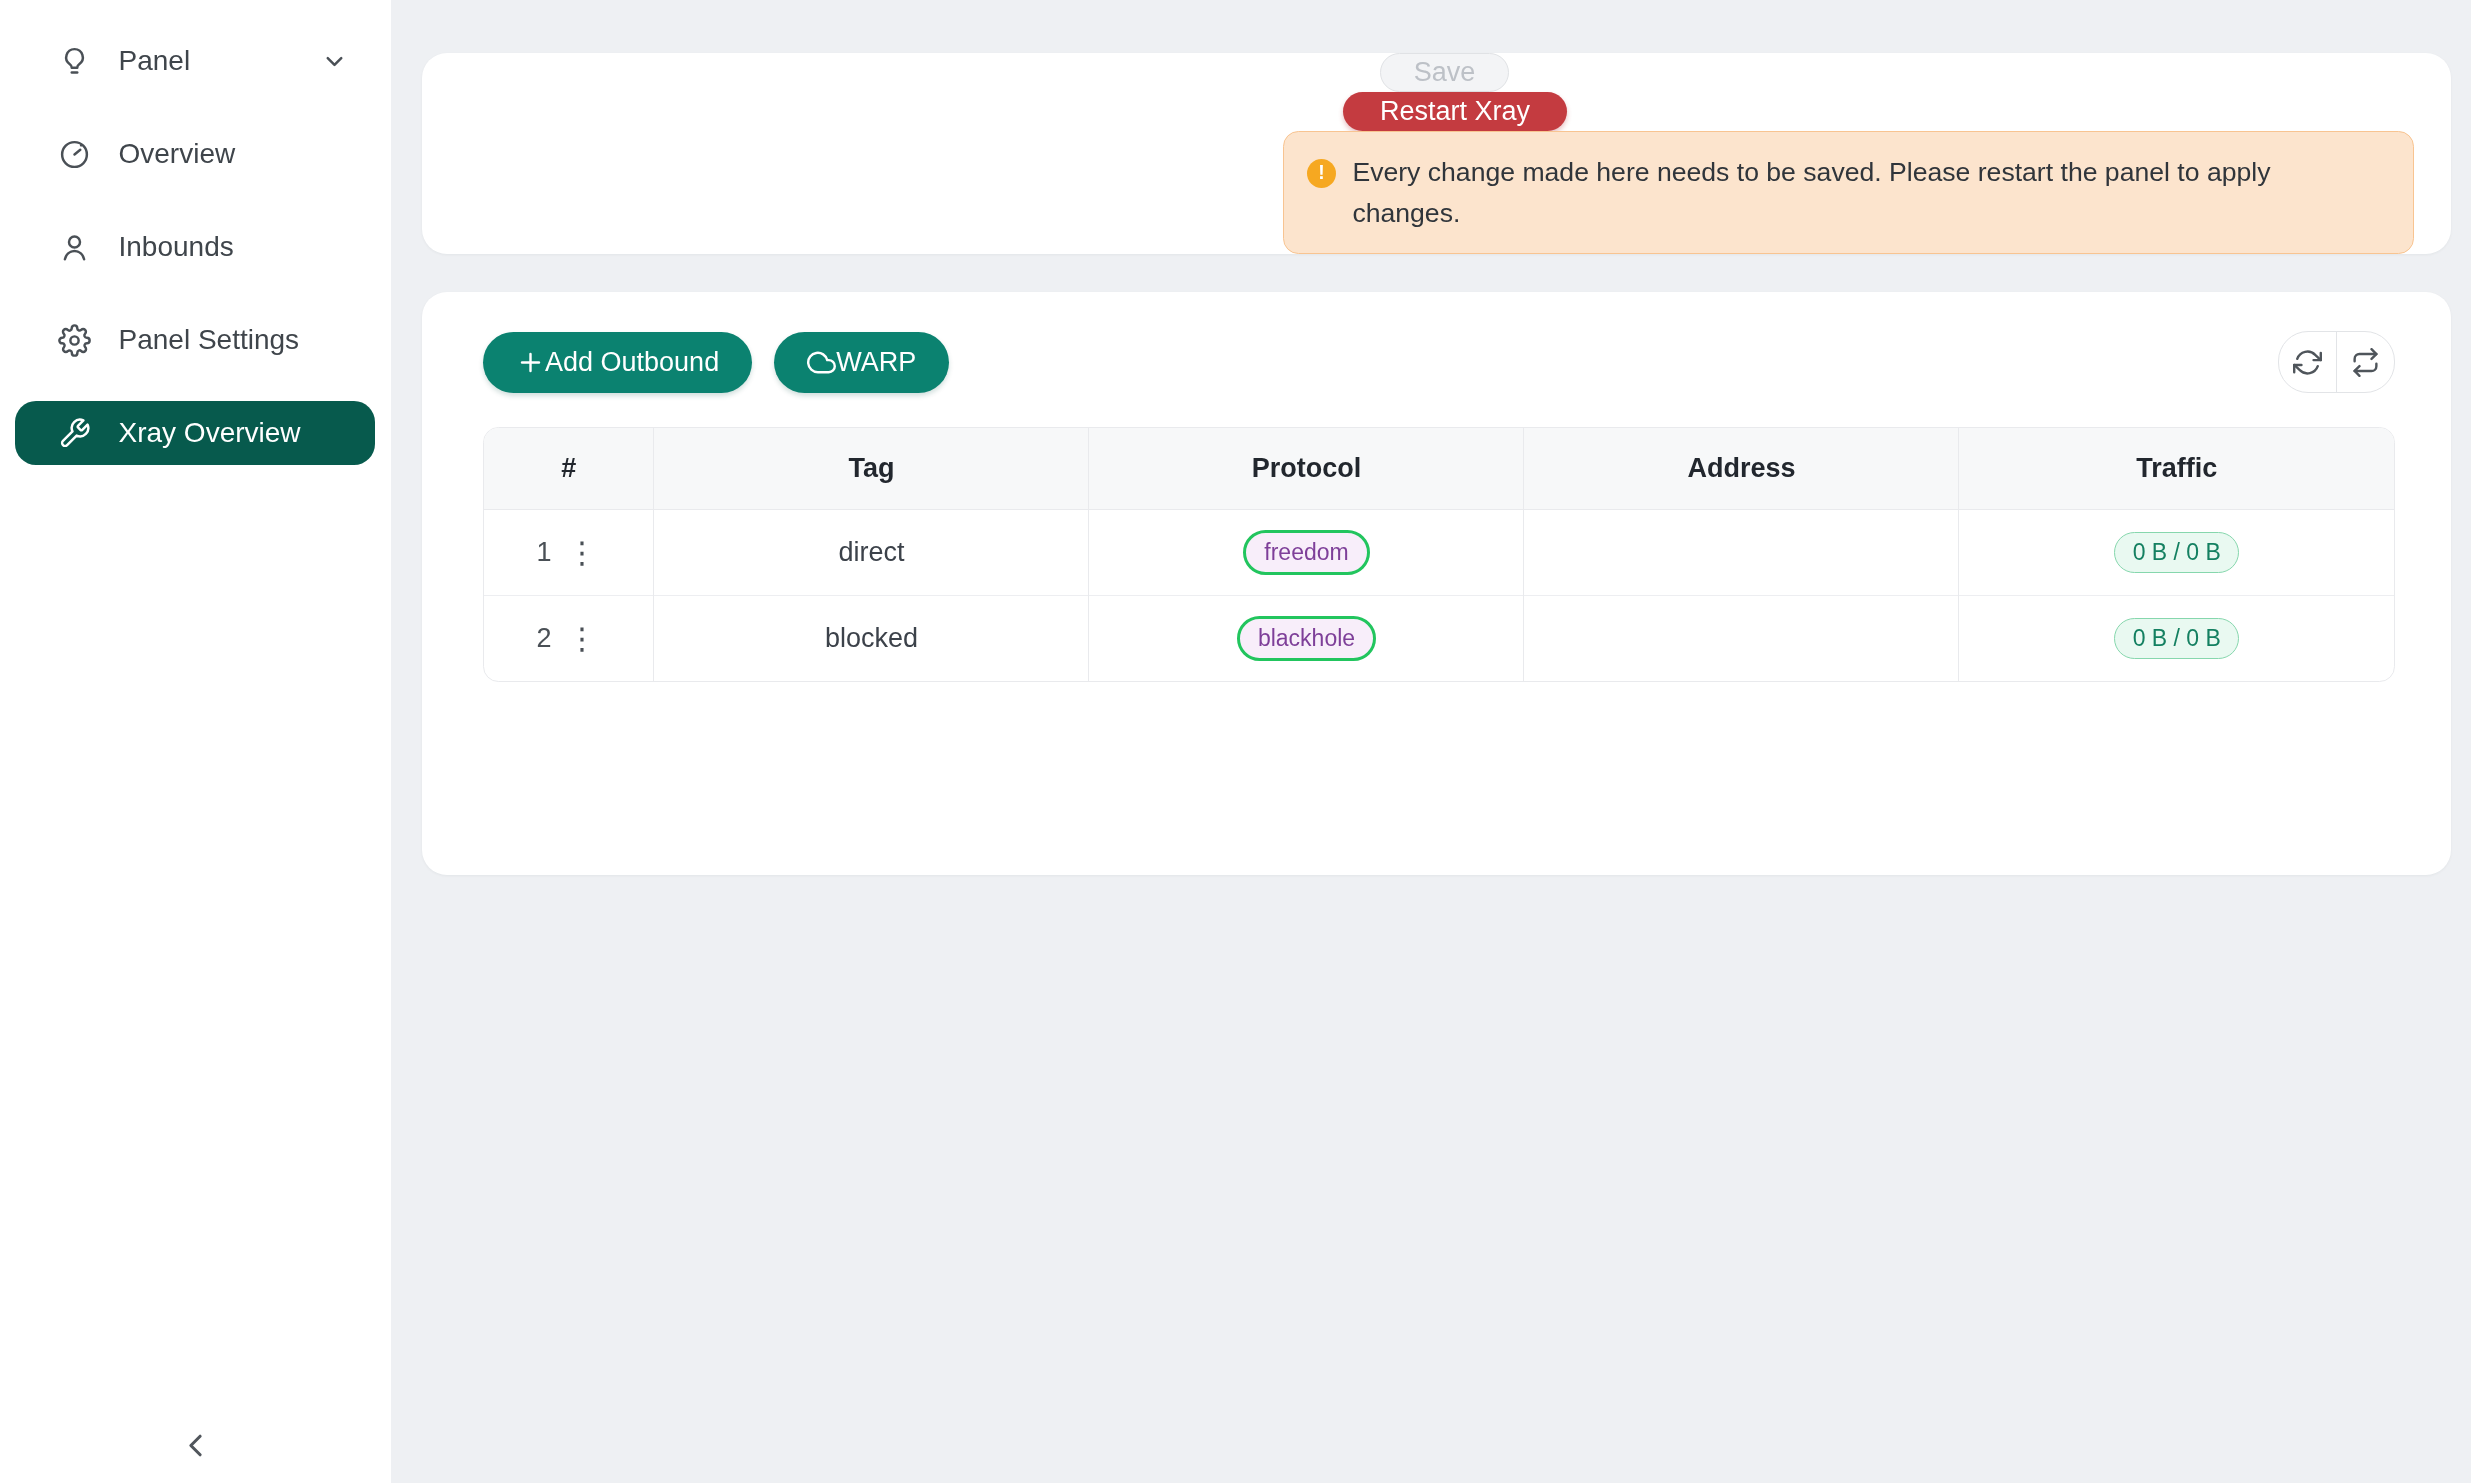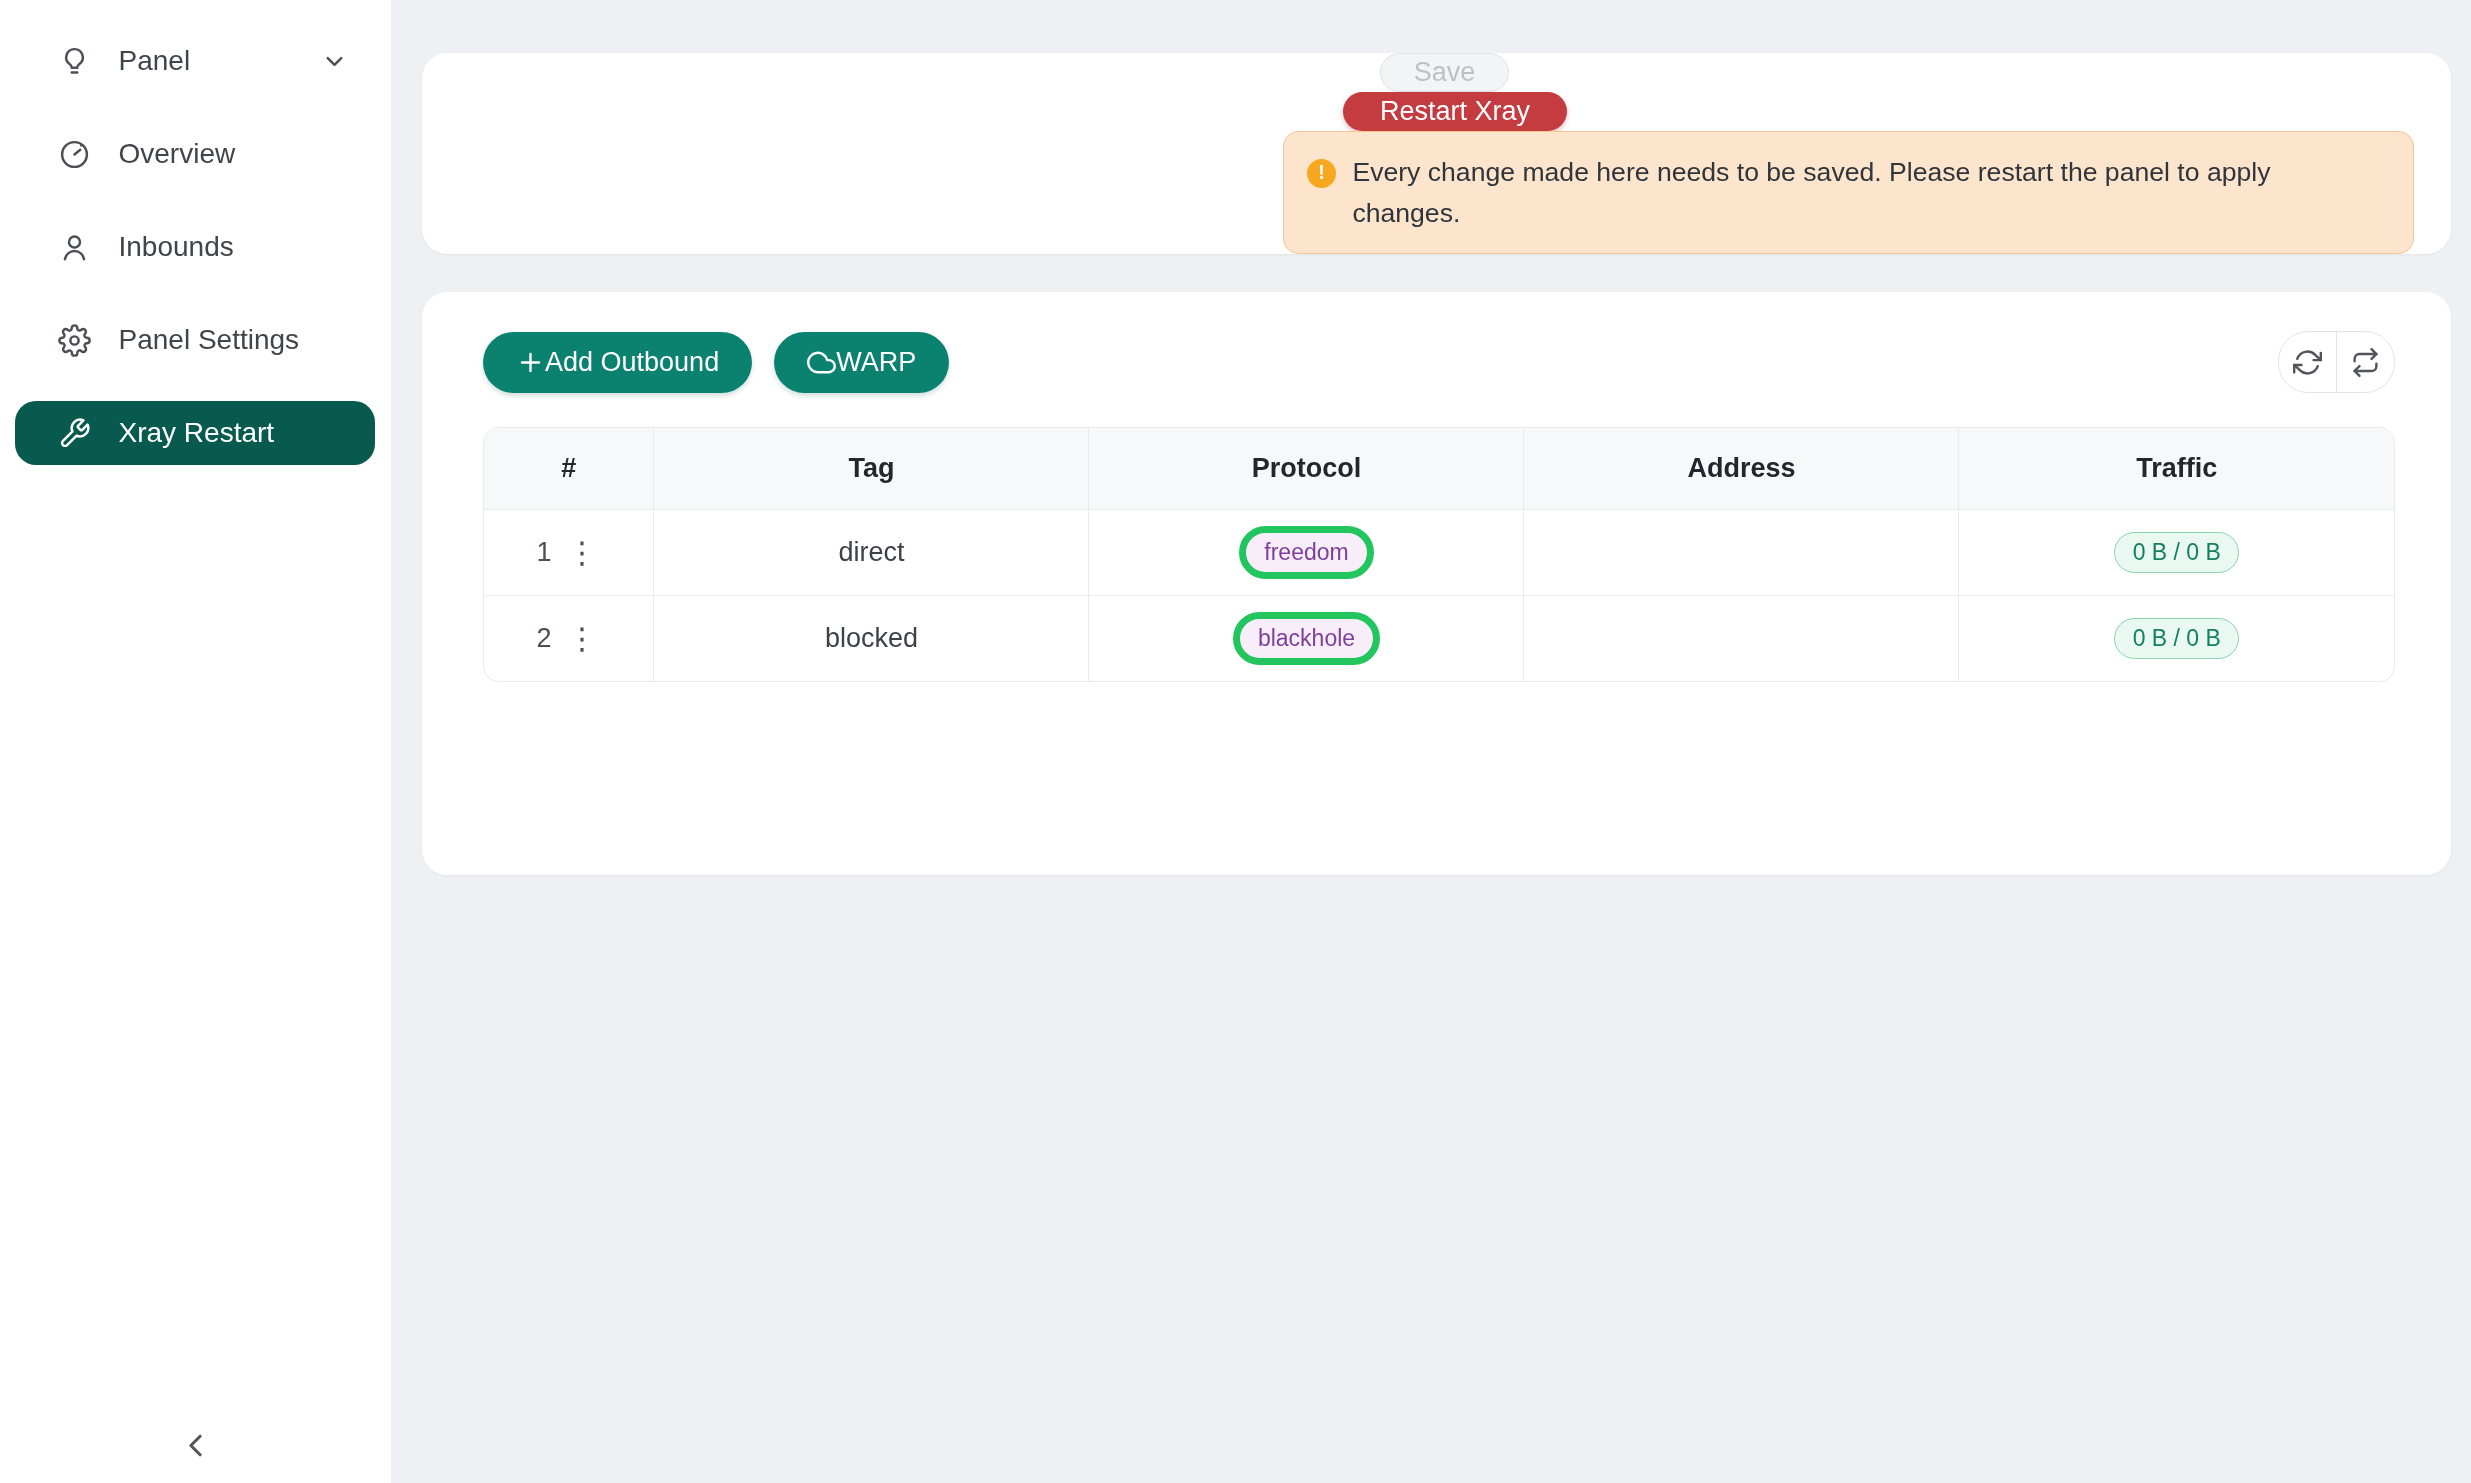--- a/index.html
+++ b/index.html
@@ -87,21 +87,21 @@
     border-bottom:1px solid #e9eaed;text-align:center;
   }
   th+th, td+td{border-left:1px solid #e9eaed;}
   tbody td{height:83px;text-align:center;}
   tbody tr+tr td{border-top:1px solid #edeef1;}
   .idx-cell{display:flex;align-items:center;justify-content:center;gap:11.6px;}
   .idx-num{color:#4a5056;}
   .dots{font-size:30px;color:#4a5056;cursor:pointer;line-height:1;padding:0 3.9px;}
   .badge-proto{
     display:inline-block;padding:5.8px 18.3px;border-radius:965px;font-size:23px;
-    background:#f8eefa;border:7px solid #22c55e;color:#7e3f99;
+    background:#f8eefa;border:3px solid #22c55e;color:#7e3f99;
   }
   .badge-traffic{
     display:inline-block;padding:5.8px 17.4px;border-radius:965px;font-size:23px;
     background:#e9f9f1;border:1px solid #86d7ad;color:#148061;
   }
 </style>
 </head>
 <body>
 
 <div class="screen">
@@ -154,21 +154,21 @@
         </span>
         <span class="lbl">Panel Settings</span>
       </div>
 
       <div class="nav-item active">
         <span class="ico">
           <svg viewBox="0 0 24 24" fill="none" stroke="currentColor" stroke-width="1.8" stroke-linecap="round" stroke-linejoin="round">
             <path d="M14.7 6.3a1 1 0 0 0 0 1.4l1.6 1.6a1 1 0 0 0 1.4 0l3.77-3.77a6 6 0 0 1-7.94 7.94l-6.91 6.91a2.12 2.12 0 0 1-3-3l6.91-6.91a6 6 0 0 1 7.94-7.94l-3.76 3.76z"></path>
           </svg>
         </span>
-        <span class="lbl">Xray Restart</span>
+        <span class="lbl">Xray Overview</span>
       </div>
 
 
     </div>
 
     <div class="collapse">
       <span>
         <svg viewBox="0 0 24 24" width="37" height="37" fill="none" stroke="currentColor" stroke-width="2" stroke-linecap="round" stroke-linejoin="round">
             <polyline points="15 18 9 12 15 6"></polyline>
           </svg>

